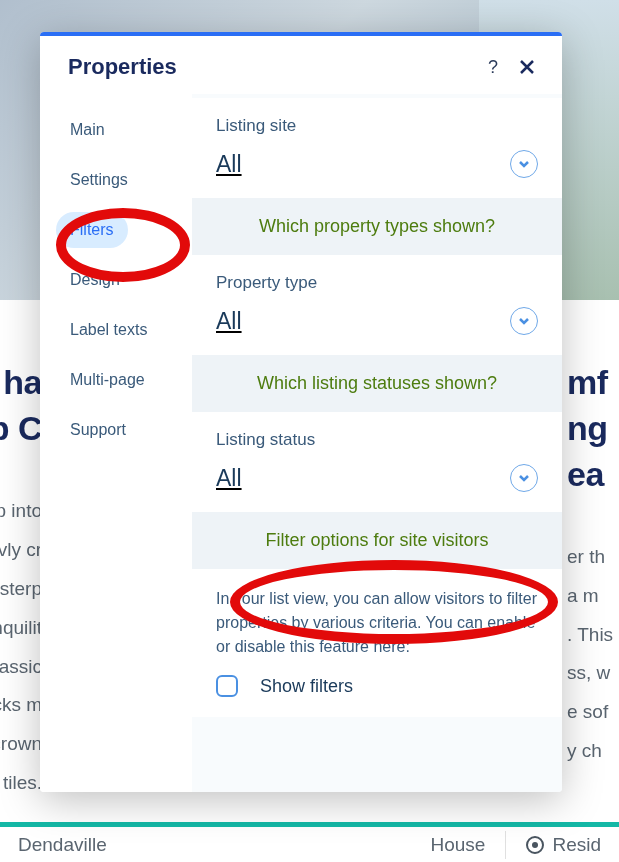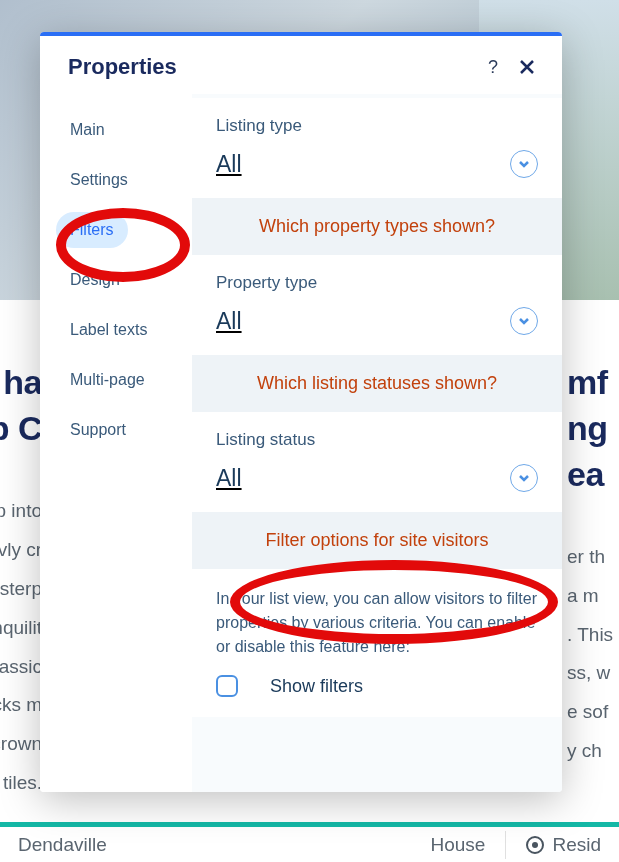--- a/index.html
+++ b/index.html
@@ -184,39 +184,39 @@
   .chevron-circle {
     width: 28px; height: 28px;
     border: 1.5px solid #6fa8e8;
     border-radius: 50%;
     display: flex; align-items: center; justify-content: center;
   }
   .chevron-circle svg { width: 12px; height: 12px; stroke: #4a90e2; stroke-width: 2.5; fill: none; }
 
   .section-header {
     background: #eef3f7;
-    color: #c2410c;
+    color: #4d7c0f;
     font-size: 18px;
     padding: 18px 24px;
     text-align: center;
   }
 
   .info-text {
     color: #3a5a7a;
     font-size: 16px;
     line-height: 1.5;
     padding: 18px 24px 16px 24px;
     background: #fff;
   }
   .checkbox-row {
     display: flex;
     align-items: center;
     padding: 0 24px 20px 24px;
     background: #fff;
-    gap: 32px;
+    gap: 22px;
   }
   .checkbox {
     width: 22px; height: 22px;
     border: 2px solid #4a90e2;
     border-radius: 6px;
     cursor: pointer;
     flex-shrink: 0;
   }
   .checkbox-label {
     color: #1a3a5a;
@@ -304,21 +304,21 @@
       <div class="sidebar-item active">Filters</div><br>
       <div class="sidebar-item">Design</div><br>
       <div class="sidebar-item">Label texts</div><br>
       <div class="sidebar-item">Multi-page</div><br>
       <div class="sidebar-item">Support</div>
     </div>
 
     <div class="content">
 
       <div class="field-block">
-        <div class="field-label">Listing type</div>
+        <div class="field-label">Listing site</div>
         <div class="select-row">
           <span class="select-value">All</span>
           <span class="chevron-circle">
             <svg viewBox="0 0 12 12">
                 <path d="M2 4 L6 8 L10 4"></path>
               </svg>
           </span>
         </div>
       </div>
 

